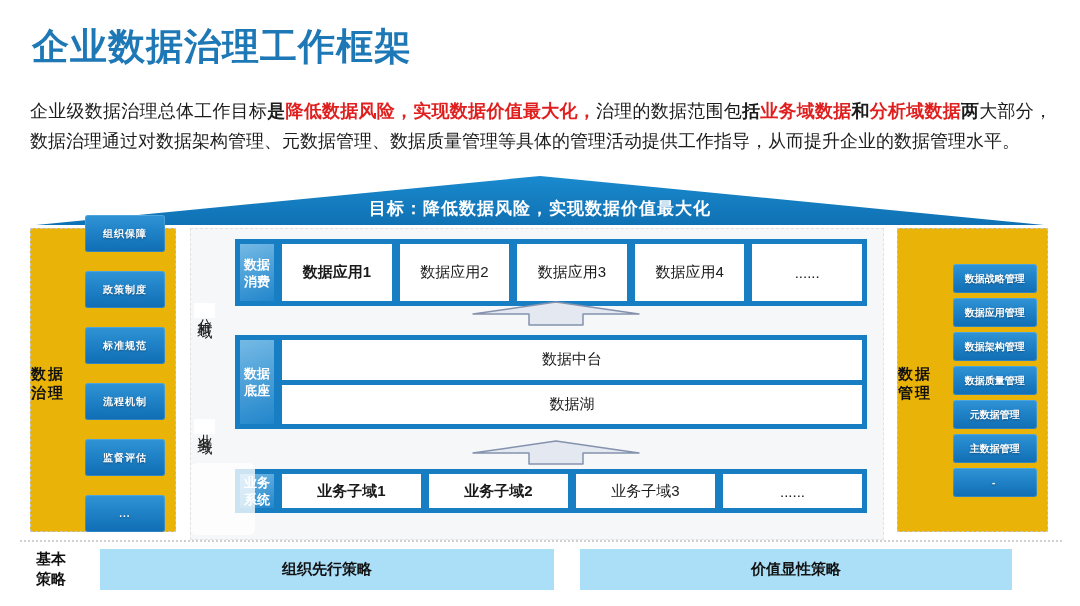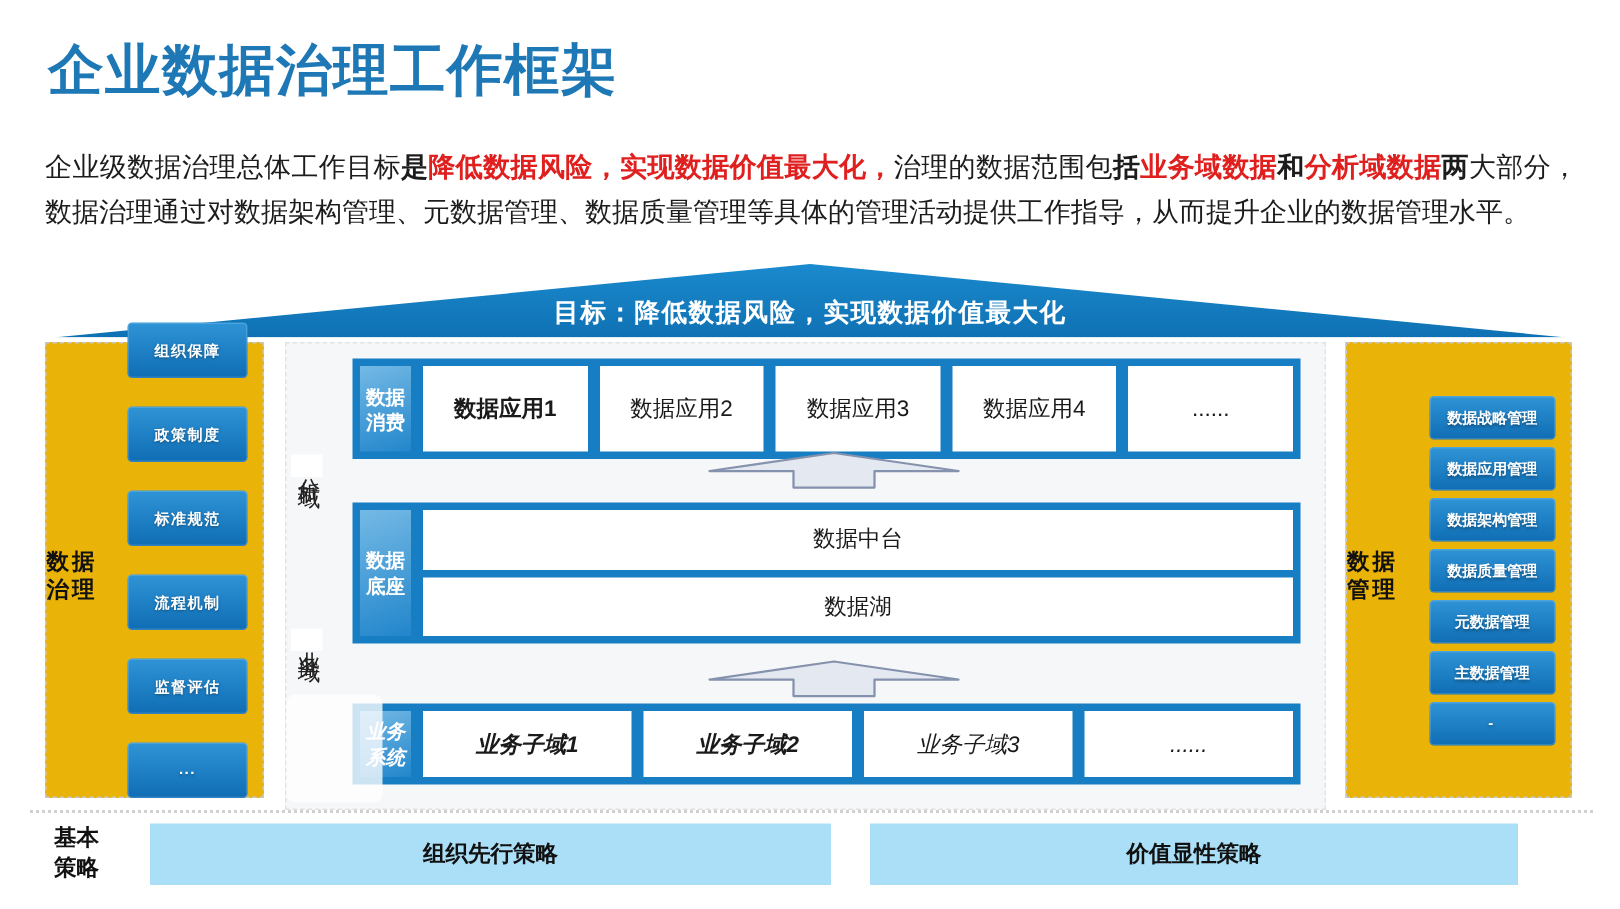--- a/index.html
+++ b/index.html
@@ -44,21 +44,21 @@
        font-size:13px;line-height:17px;font-weight:600;display:flex;align-items:center;
        justify-content:center;text-align:center;word-break:break-all;padding:0 2px;box-sizing:border-box;}
   .wbox{flex:1 1 0;background:#fff;display:flex;align-items:center;justify-content:center;
         font-size:15px;color:#1a1a1a;}
   .wbox.bold{font-weight:bold;}
   .stack{flex:1 1 0;display:flex;flex-direction:column;gap:5px;text-align:right;}
   .wrow{flex:1 1 0;background:#fff;display:flex;align-items:center;justify-content:center;
         font-size:15px;color:#1a1a1a;}
   .consume{top:10px;height:67px;}
   .foundation{top:106px;height:94px;}
-  .business{top:240px;height:54px;font-style:italic;}
+  .business{top:240px;height:44px;}
   .arrow{position:absolute;left:280px;}
   .smudge{position:absolute;left:0;top:234px;width:64px;height:72px;
           background:rgba(255,255,255,.78);border-radius:6px;}
 
   .footer-sep{position:absolute;left:20px;top:540px;width:1042px;border-top:2px dotted #d0d0d0;}
   .footer-label{position:absolute;left:36px;top:549px;width:34px;font-size:15px;font-weight:700;
                 line-height:20px;word-break:break-all;color:#111;}
   .strategy{position:absolute;top:549px;height:41px;background:#ABDFF8;display:flex;
             align-items:center;justify-content:center;font-size:15px;font-weight:bold;color:#111;}
   .strategy.one{left:100px;width:454px;}

